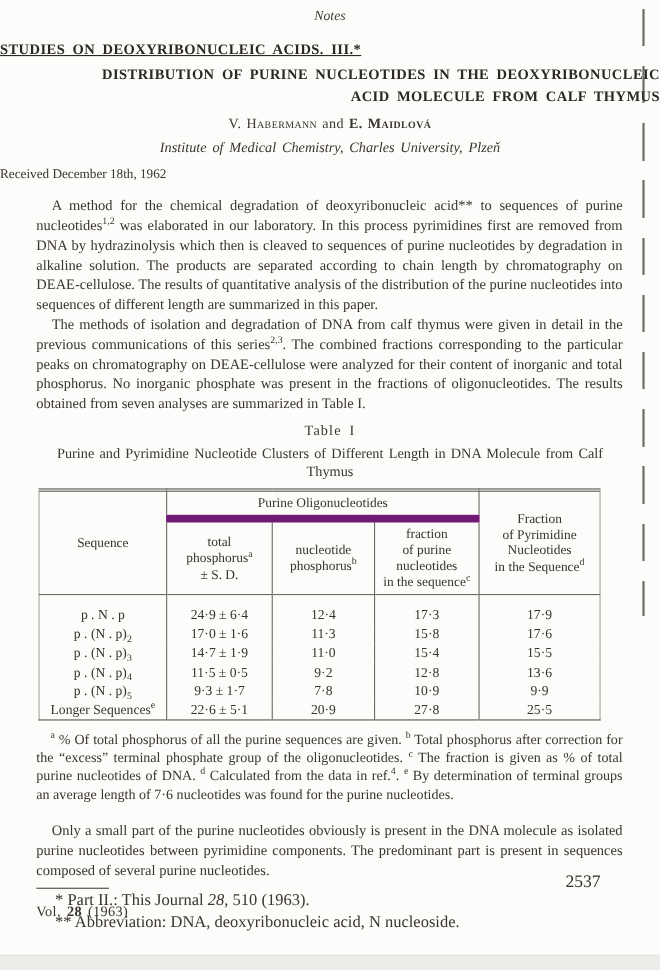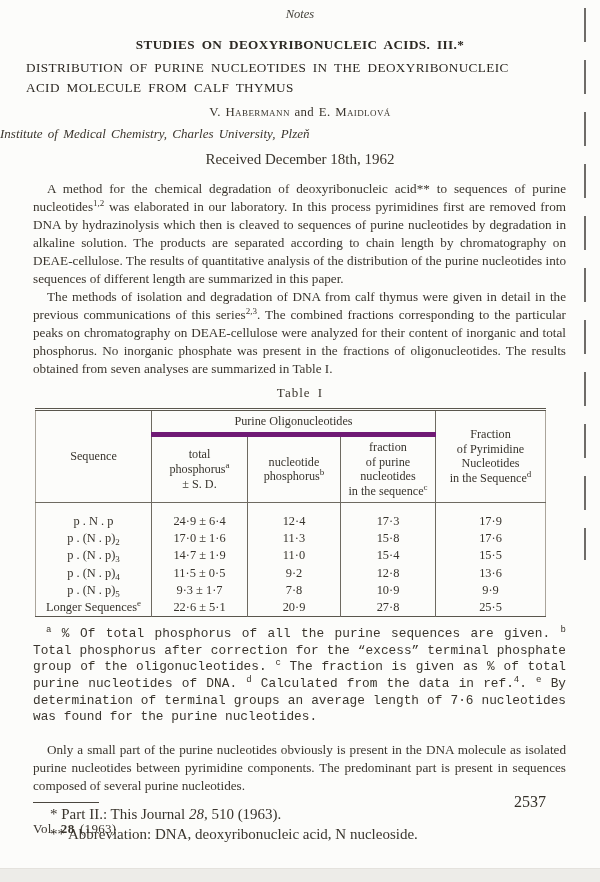--- a/index.html
+++ b/index.html
@@ -2,51 +2,51 @@
 <html><head>
 <meta charset="utf-8">
 <style>
   html,body{margin:0;padding:0;background:#d8d8d5;}
   .page{
     position:relative;width:600px;height:882px;margin:0 auto;overflow:hidden;
     background:#fcfcfa;color:#3a352d;
     font-family:"Liberation Serif","DejaVu Serif",serif;
   }
   .running-head{padding-top:7px;text-align:center;font-style:italic;font-size:12.5px;color:#43403a;}
-  .title{margin-top:15px;text-align:center;font-weight:bold;font-size:13.2px;
-    letter-spacing:.4px;word-spacing:3px;color:#2c2822;}
-  .subtitle{margin-top:5px;text-align:left;font-weight:normal;font-size:13.2px;line-height:19.5px;
-    letter-spacing:.4px;word-spacing:3px;color:#2c2822;white-space:pre-line;padding-left:26px;}
+  .title{margin-top:15px;font-weight:bold;font-size:13.2px;
+    letter-spacing:.4px;word-spacing:3px;color:#2c2822;text-decoration:underline;}
+  .subtitle{margin-top:5px;text-align:right;font-weight:bold;font-size:13.2px;line-height:19.5px;
+    letter-spacing:.4px;word-spacing:3px;color:#2c2822;white-space:pre-line;}
   .authors{margin-top:8px;text-align:center;font-size:12.8px;letter-spacing:.4px;word-spacing:1px;}
   .authors .sc{font-variant:small-caps;}
-  .affiliation{margin-top:6px;font-style:italic;font-size:13px;word-spacing:2px;}
-  .received{margin-top:9px;text-align:center;font-size:15px;}
+  .affiliation{margin-top:6px;text-align:center;font-style:italic;font-size:13px;word-spacing:2px;}
+  .received{margin-top:9px;font-size:12px;}
   .bodytext{margin:12px 34px 0 33px;font-size:13.2px;line-height:18px;text-align:justify;}
   .para{text-indent:14px;}
   .para + .para{margin-top:0;}
   .table-heading{margin-top:7px;text-align:center;font-size:13px;letter-spacing:1px;word-spacing:3px;}
   .table-caption{margin-top:4px;text-align:center;font-size:13px;line-height:17px;
     word-spacing:1.5px;white-space:pre-line;}
   table.data{border-collapse:collapse;table-layout:fixed;width:510px;margin:7px 0 0 35px;
     color:#38342d;border-top:3px double #5a564d;border-bottom:1px solid #5a564d;
     border-left:1px solid #aaa49a;border-right:1px solid #aaa49a;}
   table.data th{font-weight:normal;font-size:12.2px;line-height:14.8px;text-align:center;
     vertical-align:middle;padding:3px 2px;}
   table.data .pre{white-space:pre-line;}
   .v{border-left:1px solid #6e6a61;}
   .hb{border-bottom:1px solid #6e6a61;}
-  .gb{border-bottom:5px solid #701a75;}
+  .gb{border-bottom:7px solid #701a75;}
   .group-header{font-size:12.6px;padding:6px 0 6px;}
   table.data td{font-size:12.4px;line-height:15.2px;text-align:center;padding:1px 2px;}
   tr.first-row td{padding-top:11px;}
   tr.last-row td{}
   sup{font-size:9px;line-height:0;vertical-align:super;}
   sub{font-size:9px;line-height:0;vertical-align:sub;}
   .table-footnote{margin:9px 34px 0 33px;font-size:12.8px;line-height:16.6px;
-    text-align:justify;text-indent:13px;font-family:Liberation Mono, monospace;}
+    text-align:justify;text-indent:13px;}
   .closing{margin-top:15px;}
   .fn-rule{margin:7px 0 0 33px;width:66px;height:0;border-top:1px solid #4a463e;}
   .fnote{margin:3px 34px 0 33px;padding-left:30px;text-indent:-13px;
     font-size:15px;line-height:17px;}
   .footer-vol{position:absolute;left:33px;top:821px;font-size:13px;letter-spacing:.3px;word-spacing:2px;}
   .footer-page{position:absolute;right:54px;top:793px;font-size:16px;color:#332f28;}
   .artifact-line{position:absolute;left:584px;top:8px;width:2px;height:552px;opacity:.75;
     background:repeating-linear-gradient(to bottom,#3f3c38 0 34px,transparent 34px 52px);}
   .bottom-strip{position:absolute;left:0;right:0;bottom:0;height:13px;background:#edecE8;
     border-top:1px solid #e4e2dd;}
@@ -55,30 +55,32 @@
 <body>
 
 <div class="page">
 
   <div class="running-head">Notes</div>
 
   <div class="title">STUDIES ON DEOXYRIBONUCLEIC ACIDS. III.*</div>
   <div class="subtitle">DISTRIBUTION OF PURINE NUCLEOTIDES IN THE DEOXYRIBONUCLEIC
 ACID MOLECULE FROM CALF THYMUS</div>
 
-  <div class="authors"><span class="sc" style="font-variant: small-caps;">V. Habermann</span><span> and </span><span class="sc" style="font-variant: small-caps;">E. Maidlová</span></div>
+  <div class="authors"><span class="sc" style="font-variant: small-caps;">V. Habermann</span><span> and </span><span class="sc" style="font-variant: small-caps; font-weight: bold;">E. Maidlová</span></div>
   <div class="affiliation">Institute of Medical Chemistry, Charles University, Plzeň</div>
   <div class="received">Received December 18th, 1962</div>
 
   <div class="bodytext">
     <div class="para"><span>A method for the chemical degradation of deoxyribonucleic acid** to sequences of purine nucleotides</span><sup>1,2</sup><span> was elaborated in our laboratory. In this process pyrimidines first are removed from DNA by hydrazinolysis which then is cleaved to sequences of purine nucleotides by degradation in alkaline solution. The products are separated according to chain length by chromatography on DEAE-cellulose. The results of quantitative analysis of the distribution of the purine nucleotides into sequences of different length are summarized in this paper.</span></div>
     <div class="para"><span>The methods of isolation and degradation of DNA from calf thymus were given in detail in the previous communications of this series</span><sup>2,3</sup><span>. The combined fractions corresponding to the particular peaks on chromatography on DEAE-cellulose were analyzed for their content of inorganic and total phosphorus. No inorganic phosphate was present in the fractions of oligonucleotides. The results obtained from seven analyses are summarized in Table I.</span></div>
   </div>
 
   <div class="table-heading">Table I</div>
+  <div class="table-caption">Purine and Pyrimidine Nucleotide Clusters of Different Length in DNA Molecule from Calf
+Thymus</div>
 
   <table class="data">
     <colgroup>
       <col style="width:116px">
         <col style="width:96px">
         <col style="width:93px">
       <col style="width:95px">
         <col style="width:110px">
     </colgroup>
     <thead>

